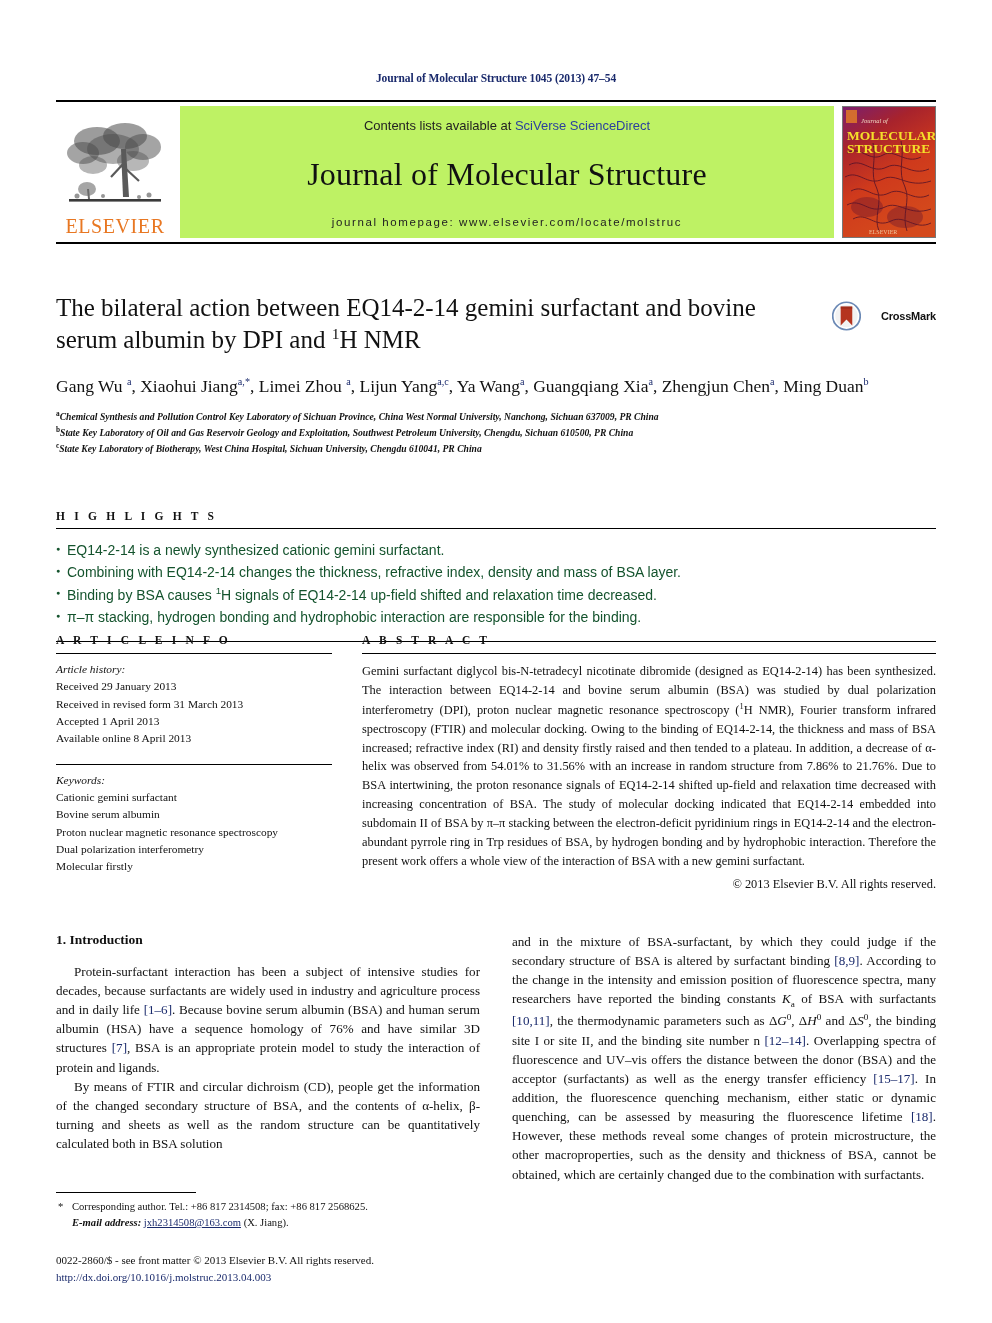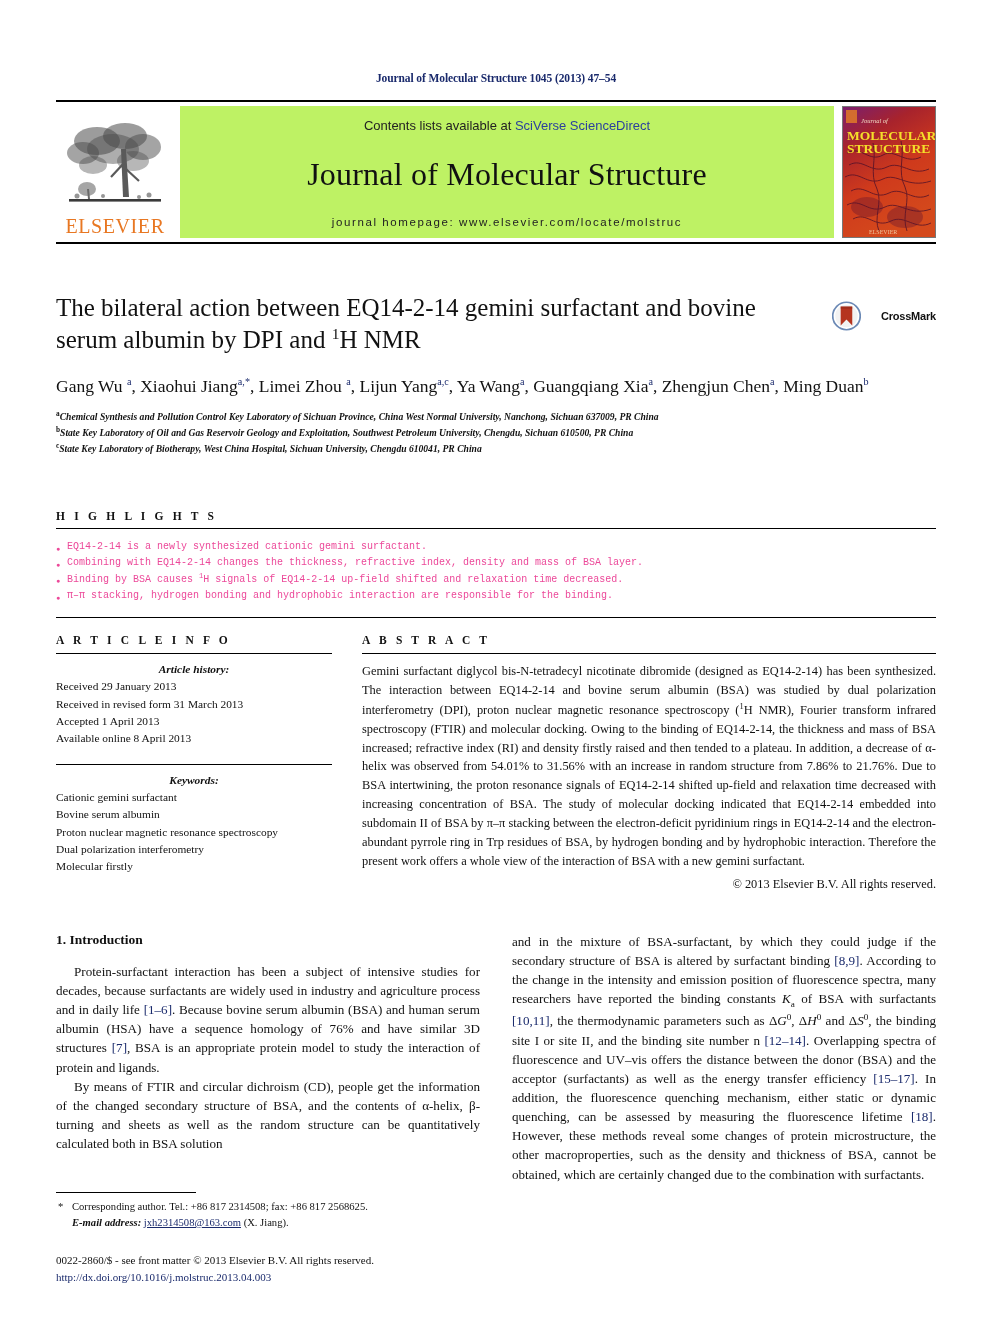--- a/index.html
+++ b/index.html
@@ -187,26 +187,26 @@
   .hl-rule {
     border-top: 1.6px solid #000;
     margin-top: 6px;
   }
   .hl-list {
     margin: 0;
     padding: 10px 0 0 0;
     list-style: none;
   }
   .hl-list li {
-    font-family: Liberation Mono, monospace;
-    font-size: 10px;
+    font-family: Liberation Sans, sans-serif;
+    font-size: 14px;
     line-height: 1.58;
     padding-left: 11px;
     position: relative;
-    color: #ec4899;
+    color: #14532d;
   }
   .hl-list li::before {
     content: "\25CF";
     position: absolute;
     left: 0;
     top: 0;
     font-size: 7px;
     line-height: 2.9;
   }
   .hl-list li sup { font-size: 0.7em; vertical-align: super; }
@@ -228,22 +228,21 @@
   .thin-rule { border-top: 1.1px solid #000; margin-top: 7px; }
   .info-body {
     font-family: "Liberation Serif", serif;
     font-size: 11.4px;
     line-height: 1.52;
     margin-top: 7px;
     color: #111;
   }
   .info-label {
     font-style: italic;
-    font-weight: bold;
-    text-align: center;
+    font-weight: normal;
   }
   .kw-block { margin-top: 16px; }
   .kw-block .thin-rule { margin-top: 0; }
   .abstract-body {
     font-family: "Liberation Serif", serif;
     font-size: 12.4px;
     line-height: 1.52;
     text-align: justify;
     margin-top: 8px;
     color: #111;

